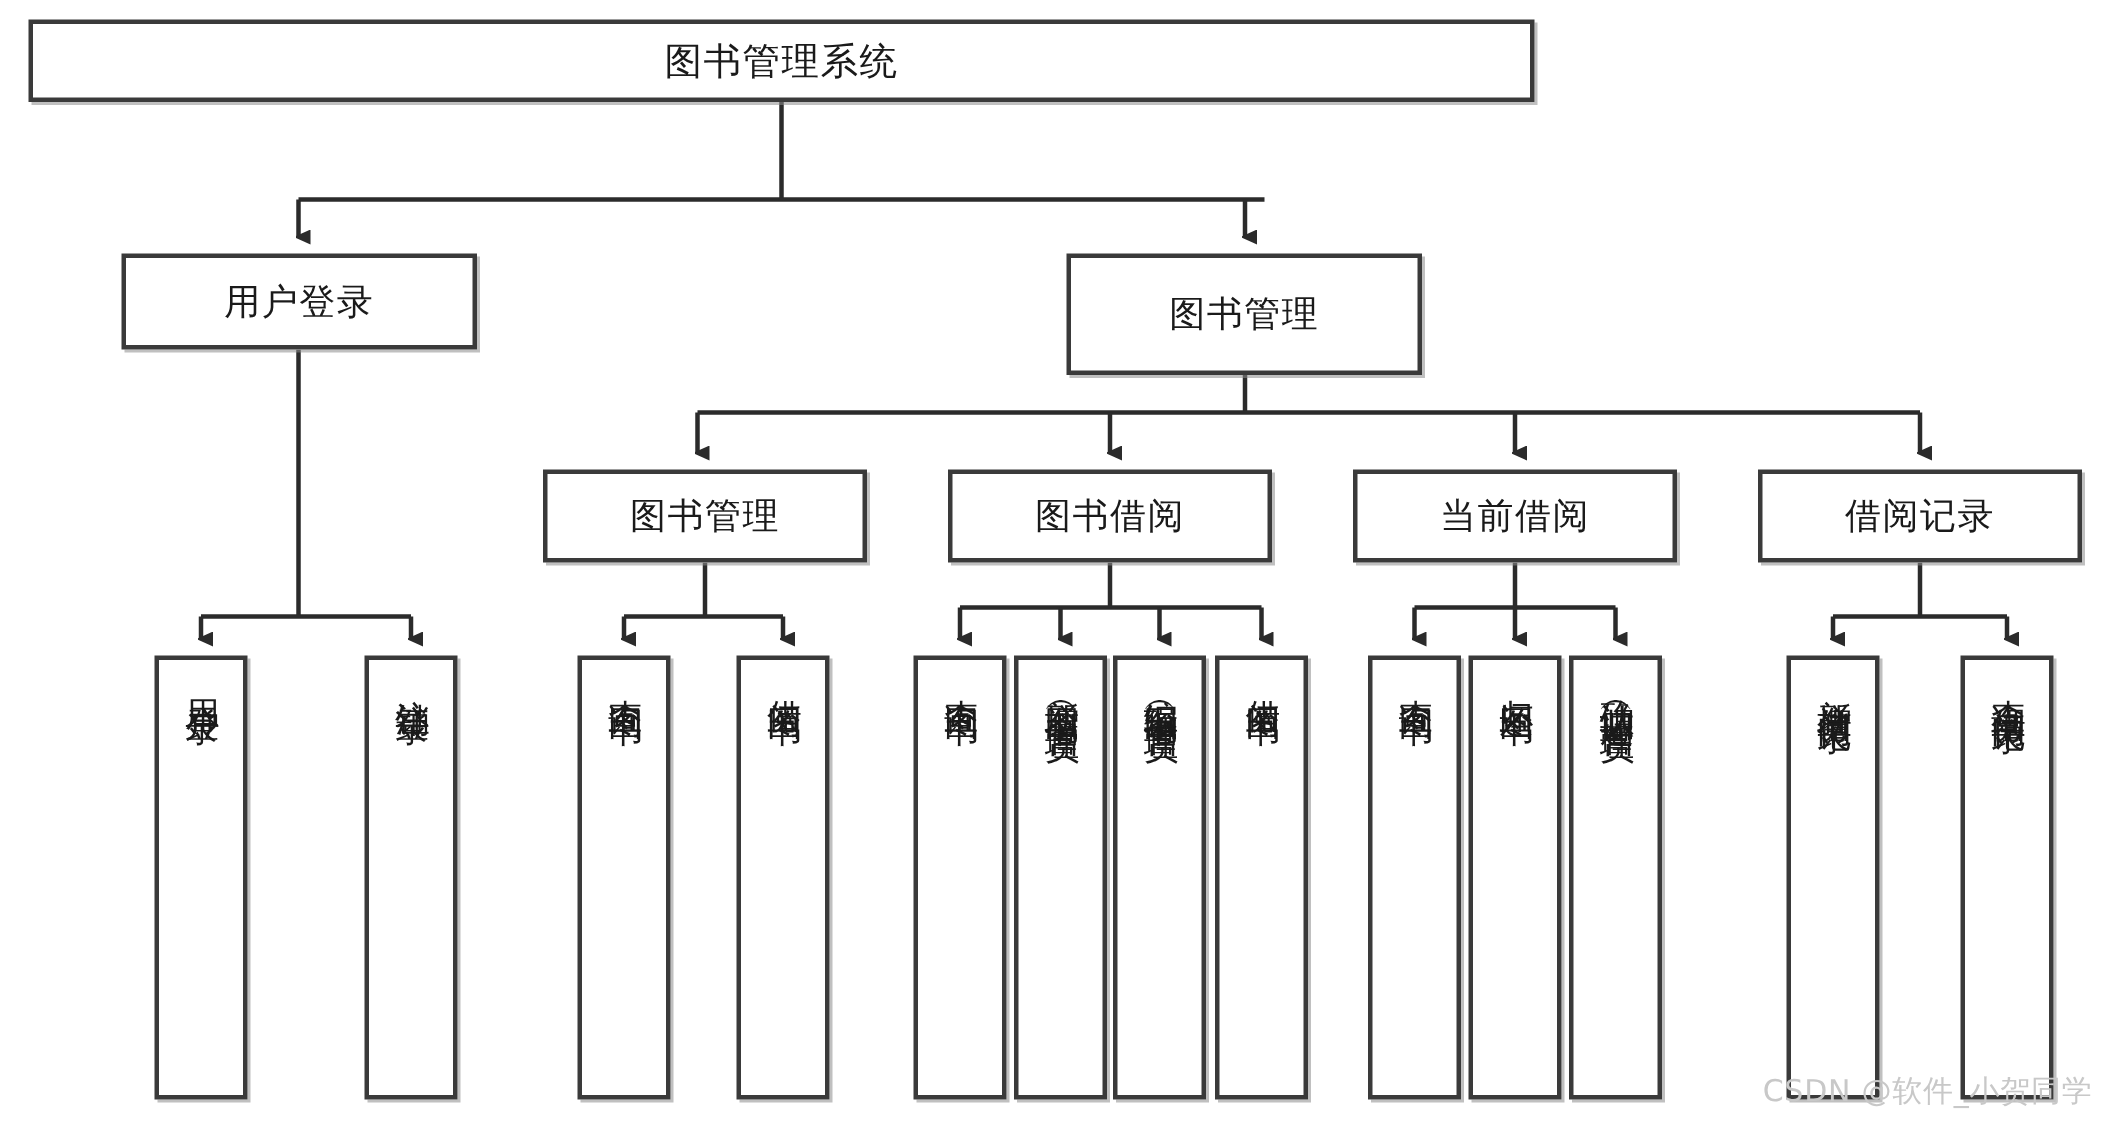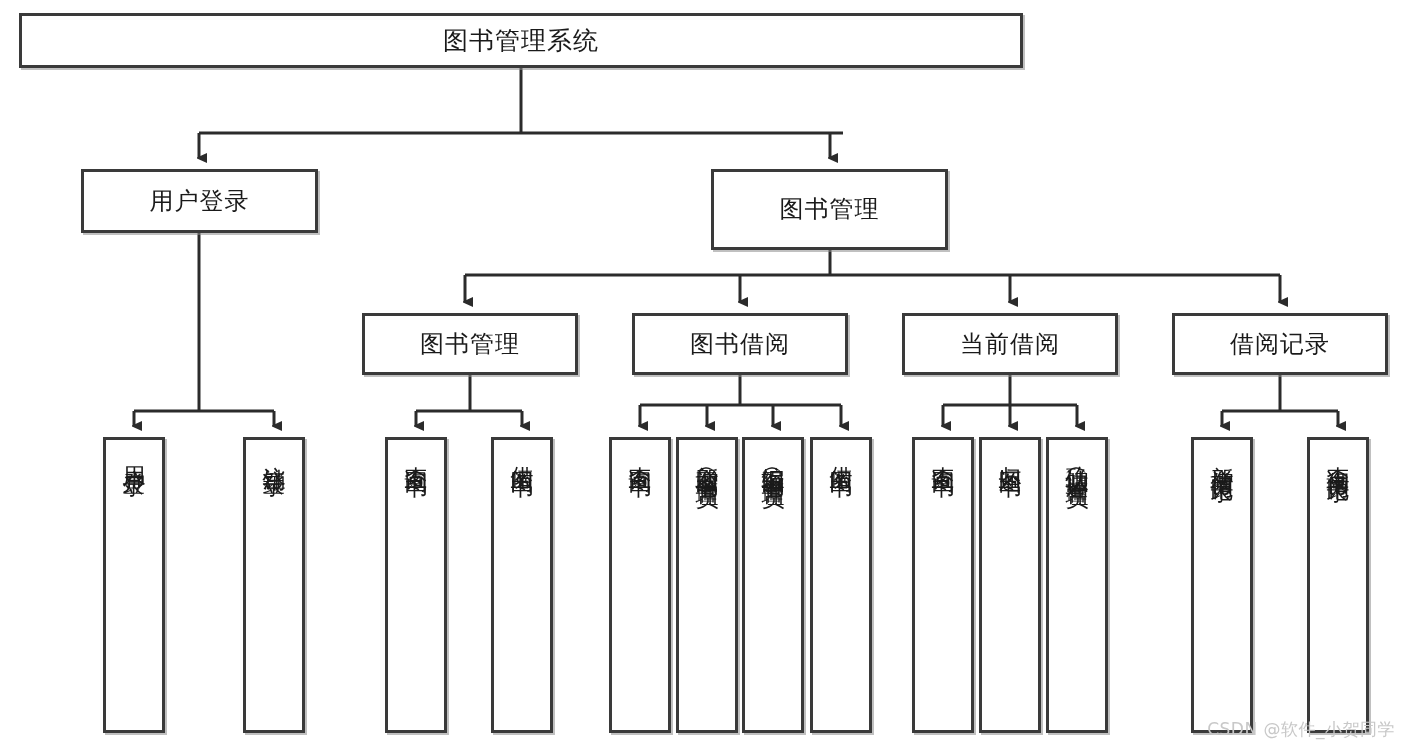--- a/index.html
+++ b/index.html
@@ -62,21 +62,21 @@
     font-size: 23px;
     letter-spacing: 3px;
     line-height: 1;
     white-space: normal;
     max-height: 100%;
   }
   .watermark {
     position: absolute;
     right: 10px;
     bottom: 6px;
-    font-size: 17px;
+    font-size: 20px;
     color: #c8c8c8;
     letter-spacing: 0.5px;
     z-index: 3;
     white-space: nowrap;
   }
 </style>
 </head>
 <body>
 
 <div id="canvas">

